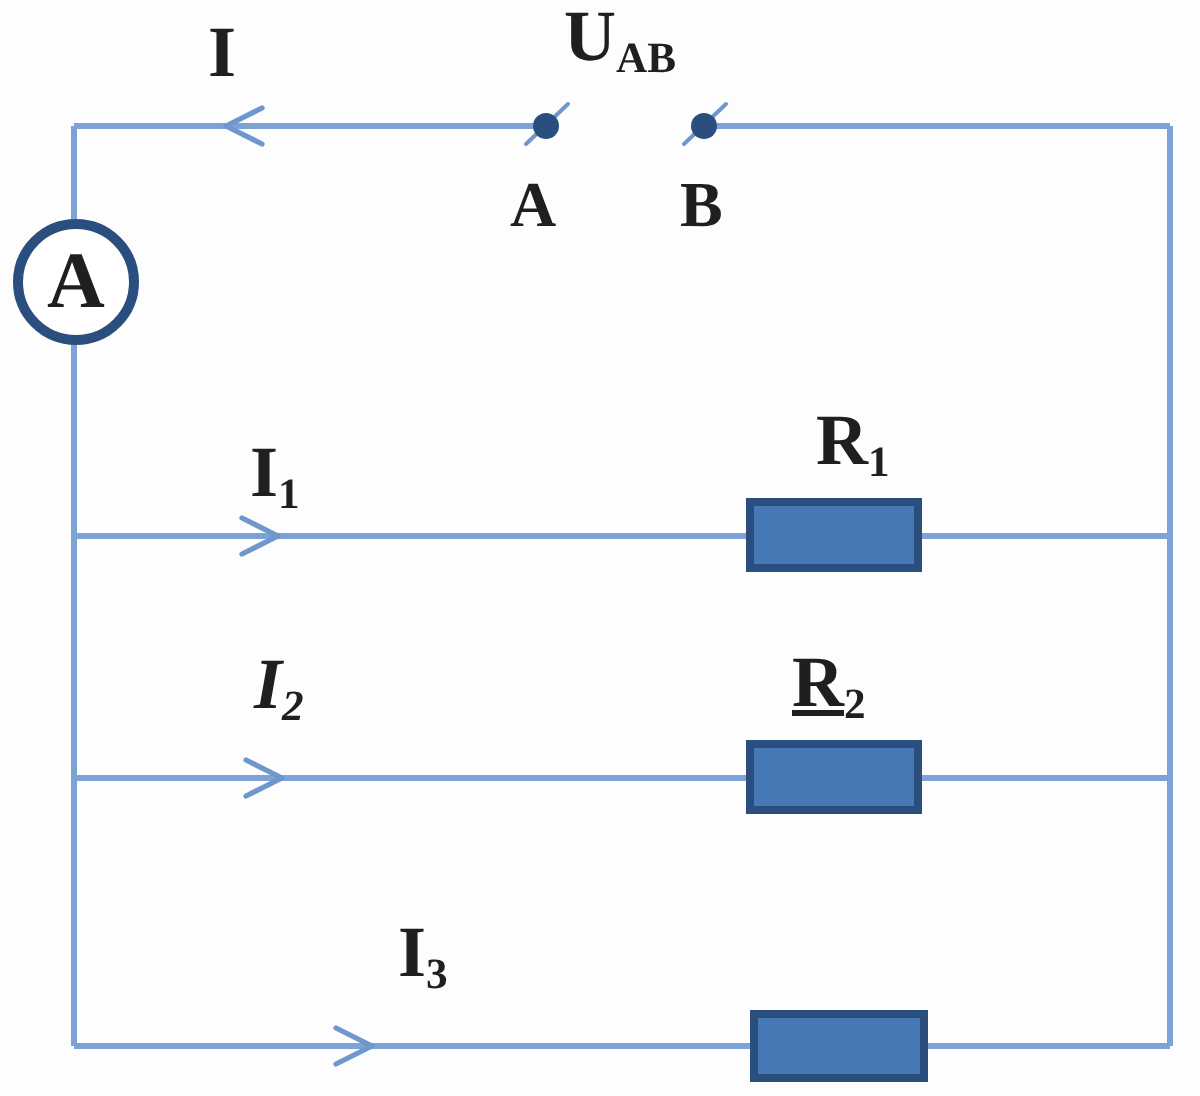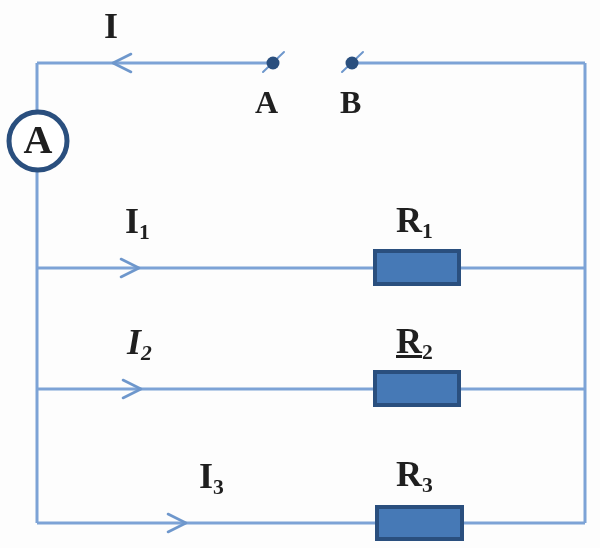--- a/index.html
+++ b/index.html
@@ -52,47 +52,47 @@
 
     <rect class="resistor" x="375" y="251" width="84" height="33"></rect>
     <rect class="resistor" x="375" y="372" width="84" height="33"></rect>
     <rect class="resistor" x="377" y="507" width="85" height="32"></rect>
   </svg>
 
   <div class="lbl" style="left:104px;top:8px;">
     <span>I</span>
   </div>
 
+  <div class="lbl" style="left:282px;top:0px;">
+    <span>U</span><span class="sub">AB</span>
+  </div>
 
   <div class="lbl lbl-terminal" style="left:255px;top:86px;">
     <span>A</span>
   </div>
 
   <div class="lbl lbl-terminal" style="left:340px;top:86px;">
     <span>B</span>
   </div>
 
   <div class="lbl lbl-ammeter" style="left:38px;top:142px;">
     <span>A</span>
   </div>
 
-  <div class="lbl" style="left:125px;top:203px;">
+  <div class="lbl" style="left:125px;top:218px;">
     <span>I</span><span class="sub">1</span>
   </div>
-  <div class="lbl" style="left:396px;top:202px;">
+  <div class="lbl" style="left:408px;top:202px;">
     <span>R</span><span class="sub">1</span>
   </div>
 
   <div class="lbl" style="left:127px;top:324px;font-style:italic;">
     <span>I</span><span class="sub">2</span>
   </div>
   <div class="lbl" style="left:396px;top:323px;text-decoration:underline;">
     <span>R</span><span class="sub">2</span>
   </div>
 
   <div class="lbl" style="left:161px;top:458px;margin-left:38px;">
     <span>I</span><span class="sub">3</span>
   </div>
-  <div class="lbl" style="left:396px;top:456px;">
-    <span>R</span><span class="sub">3</span>
-  </div>
 
 </div>
 
 </body></html>

